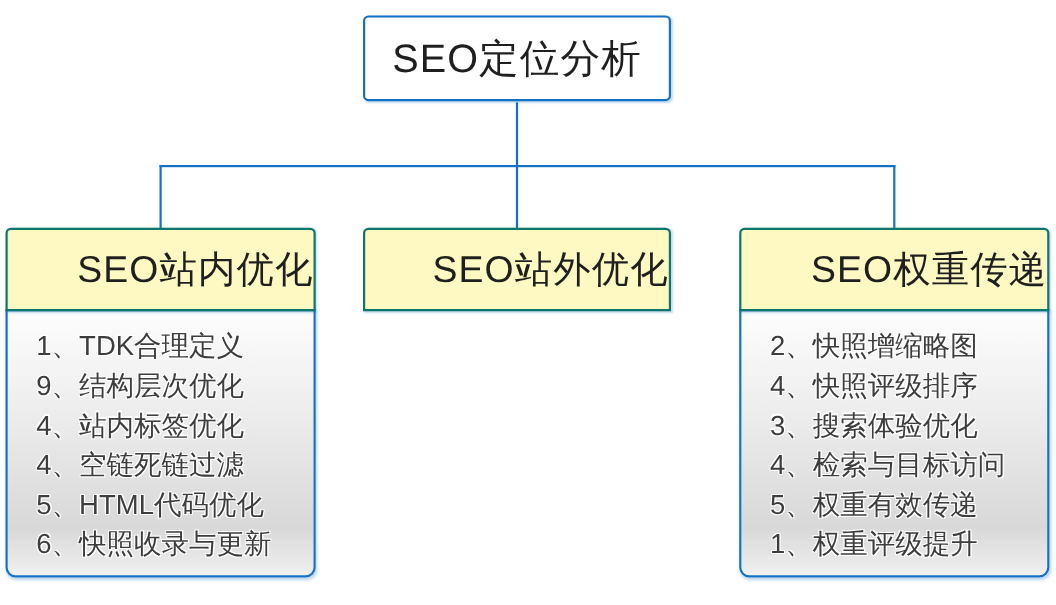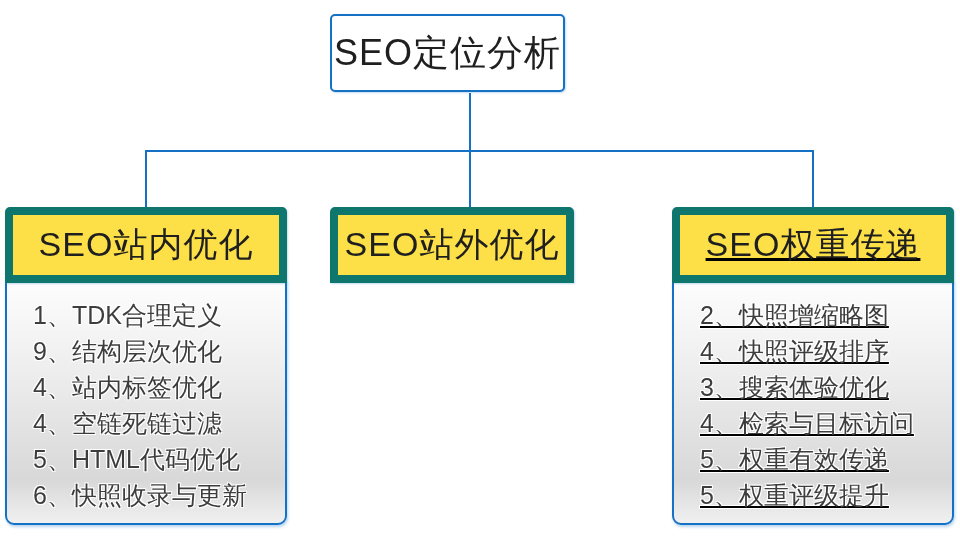--- a/index.html
+++ b/index.html
@@ -25,21 +25,21 @@
   .line.h { height: 2px; }
   #line-root-drop   { left: 469px; top: 93px;  height: 58px; }
   #line-horizontal  { left: 145px; top: 150px; width: 669px; }
   #line-drop-left   { left: 145px; top: 150px; height: 58px; }
   #line-drop-center { left: 469px; top: 150px; height: 58px; }
   #line-drop-right  { left: 812px; top: 150px; height: 58px; }
   
   .root-box {
     position: absolute;
     left: 330px; top: 14px;
-    width: 235px; height: 78px;
+    width: 280px; height: 78px;
     background: #ffffff;
     border: 2px solid #1571c5;
     border-radius: 5px;
     box-sizing: border-box;
     display: flex;
     align-items: center;
     justify-content: center;
     z-index: 2;
     box-shadow: 1px 1px 2px rgba(21,113,197,0.25);
   }
@@ -49,32 +49,32 @@
     letter-spacing: 1px;
     white-space: nowrap;
   }
   
   .column {
     position: absolute;
     top: 207px;
     z-index: 2;
   }
   #col-1 { left: 5px;   width: 282px; }
-  #col-2 { left: 330px; width: 244px; }
-  #col-3 { left: 672px; width: 282px; text-decoration: underline; }
+  #col-2 { left: 330px; width: 280px; }
+  #col-3 { left: 672px; width: 282px; }
   .col-header {
     position: relative;
     height: 76px;
-    background: #fde047;
-    border: 8px solid #0f766e;
+    background: #fef9c3;
+    border: 2px solid #0f766e;
     border-radius: 5px 5px 0 0;
     box-sizing: border-box;
     display: flex;
     align-items: center;
-    justify-content: center;
+    justify-content: flex-end;
     z-index: 3;
     box-shadow: 1px 1px 2px rgba(21,113,197,0.25);
   }
   .col-header .title {
     font-size: 34px;
     color: #1f1f1f;
     letter-spacing: 1px;
     white-space: nowrap;
   }
   .col-panel {
@@ -135,17 +135,17 @@
   <div class="column" id="col-3">
     <div class="col-header">
       <span class="title">SEO权重传递</span>
     </div>
     <div class="col-panel">
       <div class="item">2、快照增缩略图</div>
       <div class="item">4、快照评级排序</div>
       <div class="item">3、搜索体验优化</div>
       <div class="item">4、检索与目标访问</div>
       <div class="item">5、权重有效传递</div>
-      <div class="item">5、权重评级提升</div>
+      <div class="item">1、权重评级提升</div>
     </div>
   </div>
 
 </div>
 
 </body></html>

